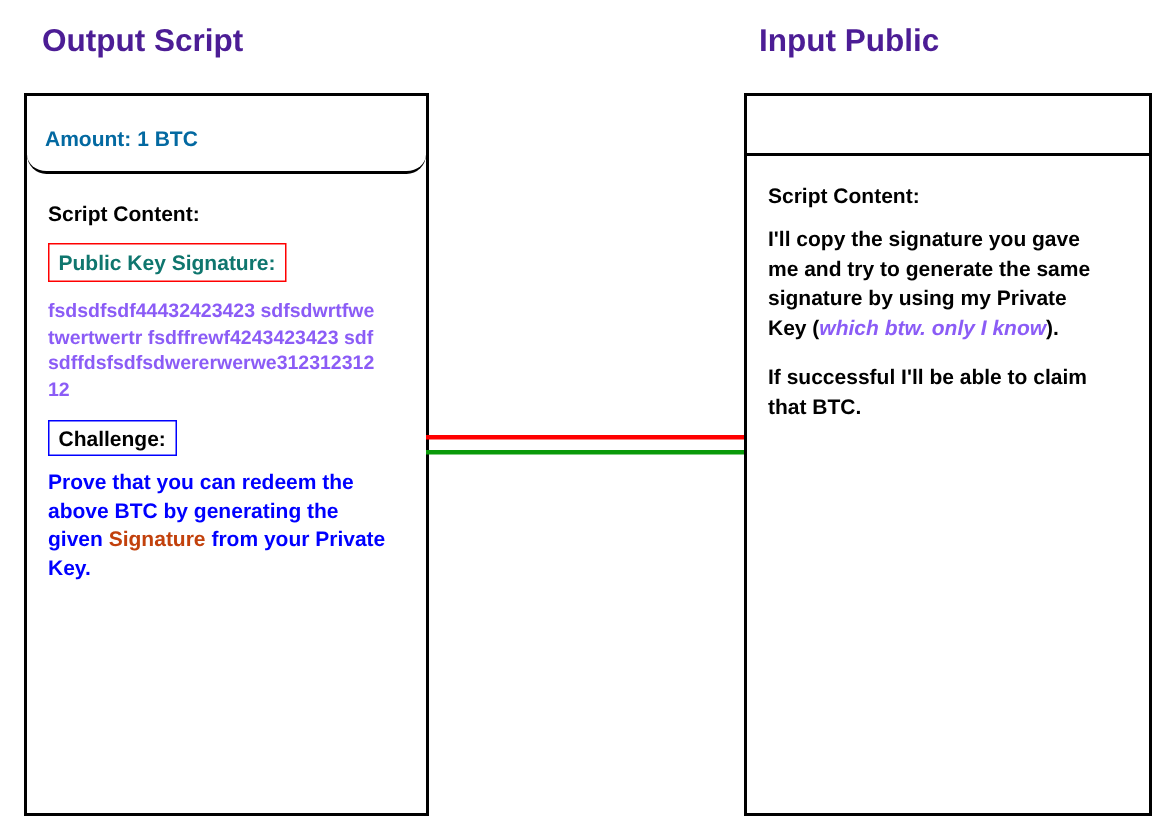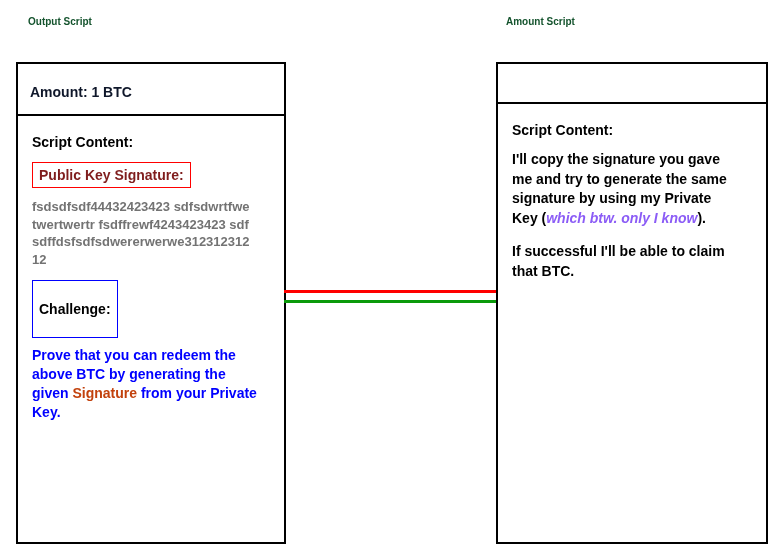--- a/index.html
+++ b/index.html
@@ -7,70 +7,71 @@
     padding: 0;
     width: 783px;
     height: 551px;
     font-family: Arial, Helvetica, sans-serif;
     background: #ffffff;
     position: relative;
   }
   .title {
     position: absolute;
     font-weight: bold;
-    font-size: 10px;
-    color: #14532d;
+    font-size: 21px;
+    color: #4c1d95;
   }
   .box {
     position: absolute;
     border: 2px solid #000;
     background: #fff;
   }
   .box-header {
     border-bottom: 2px solid #000;
     padding: 20px 0 14px 12px;
     font-weight: bold;
     font-size: 14px;
-    color: #0f172a;
+    color: #0369a1;
+    border-radius: 13px;
   }
   .input-header-empty {
     border-bottom: 2px solid #000;
     height: 38px;
   }
   .box-body {
     padding: 18px 12px 12px 14px;
     font-size: 14px;
   }
   .sc-label {
     font-weight: bold;
     color: #000;
     margin-bottom: 12px;
   }
   .sig-title-box {
     display: inline-block;
     border: 1px solid #f00;
     padding: 4px 6px;
-    color: #7f1d1d;
+    color: #0f766e;
     font-weight: bold;
     font-size: 14px;
     margin-bottom: 10px;
   }
   .sig-data {
-    color: #737373;
+    color: #8b5cf6;
     font-weight: bold;
     font-size: 13px;
     line-height: 1.35;
     margin-bottom: 12px;
     word-break: break-all;
     width: 220px;
   }
   .challenge-title-box {
     display: inline-block;
     border: 1px solid #00f;
-    padding: 20px 6px;
+    padding: 3px 6px;
     color: #000;
     font-weight: bold;
     font-size: 14px;
     margin-bottom: 8px;
   }
   .challenge-text {
     color: #00f;
     font-weight: bold;
     font-size: 14px;
     line-height: 1.35;
@@ -94,21 +95,21 @@
     position: absolute;
     height: 3px;
   }
   .connector.red { background: #f00; }
   .connector.green { background: #0a9a0a; }
 </style>
 </head>
 <body>
 
 <div class="title" style="left:28px; top:16px;">Output Script</div>
-<div class="title" style="left:506px; top:16px;">Amount Script</div>
+<div class="title" style="left:506px; top:16px;">Input Public</div>
 
 <div class="box" style="left:16px; top:62px; width:266px; height:478px;">
   <div class="box-header">Amount: 1 BTC</div>
   <div class="box-body">
     <div class="sc-label">Script Content:</div>
     <div class="sig-title-box">Public Key Signature:</div>
     <div class="sig-data">fsdsdfsdf44432423423 sdfsdwrtfwetwertwertr fsdffrewf4243423423 sdfsdffdsfsdfsdwererwerwe31231231212</div>
     <div class="challenge-title-box">Challenge:</div>
     <div class="challenge-text">
       <span>Prove that you can redeem the above BTC by generating the given </span><span class="word-sig">Signature</span><span> from your Private Key.</span>

